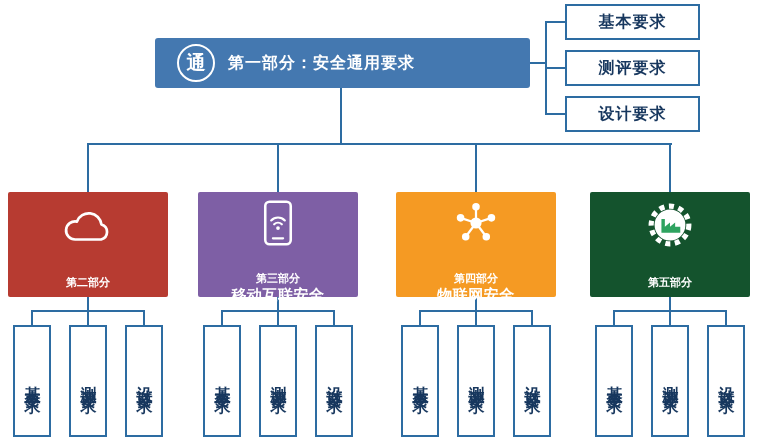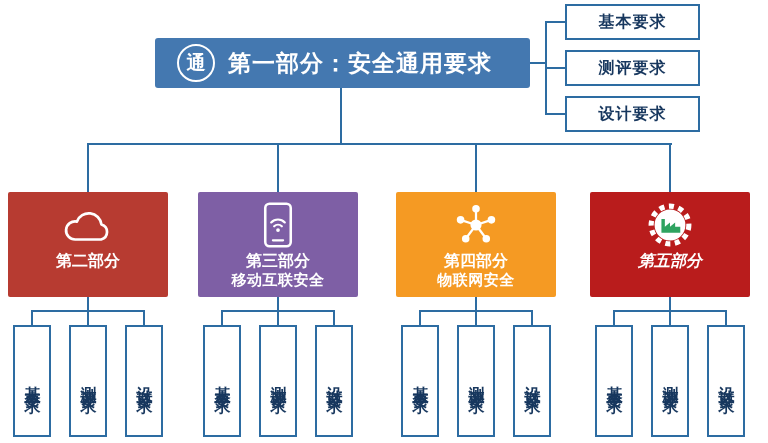--- a/index.html
+++ b/index.html
@@ -12,40 +12,40 @@
   .banner{
     position:absolute;left:155px;top:38px;width:375px;height:50px;
     background:#4478b0;border-radius:3px;display:flex;align-items:center;gap:13px;
     padding-left:22px;box-sizing:border-box;
   }
   .banner-circle{
     width:34px;height:34px;border:2px solid #ffffff;border-radius:50%;
     display:flex;align-items:center;justify-content:center;
     color:#ffffff;font-size:19px;font-weight:bold;flex:0 0 auto;
   }
-  .banner-title{color:#ffffff;font-size:23px;font-weight:bold;letter-spacing:1px;}
+  .banner-title{color:#ffffff;font-size:16px;font-weight:bold;letter-spacing:1px;}
   
   .reqbox{
     position:absolute;left:565px;width:135px;height:36px;background:#ffffff;
     border:2px solid #2d6ca2;box-sizing:border-box;display:flex;align-items:center;
     justify-content:center;color:#17375e;font-size:16px;font-weight:bold;letter-spacing:1px;
   }
   
   .part{
     position:absolute;top:192px;width:160px;height:105px;border-radius:2px;
     display:flex;flex-direction:column;align-items:center;box-sizing:border-box;
     padding-top:7px;
   }
   .part-icon{height:52px;display:flex;align-items:center;justify-content:center;}
-  .part-title{color:#ffffff;font-size:16px;font-weight:bold;line-height:1.25;text-align:center;}
+  .part-title{color:#ffffff;font-size:11px;font-weight:bold;line-height:1.25;text-align:center;margin-top:25px;}
   .part-sub{color:#ffffff;font-size:15px;font-weight:bold;line-height:1.25;text-align:center;letter-spacing:0.5px;}
   .p-red{background:#b73b31;}
   .p-purple{background:#7e5fa5;}
   .p-orange{background:#f59a23;}
-  .p-green{background:#b91c1c;font-style:italic;}
+  .p-green{background:#14532d;}
   
   .vbox{
     position:absolute;top:325px;width:38px;height:112px;background:#ffffff;
     border:2px solid #2d6ca2;box-sizing:border-box;display:flex;align-items:center;
     justify-content:center;
   }
   .vbox span{
     writing-mode:vertical-rl;text-orientation:upright;color:#17375e;
     font-size:16px;font-weight:bold;letter-spacing:4px;
   }

